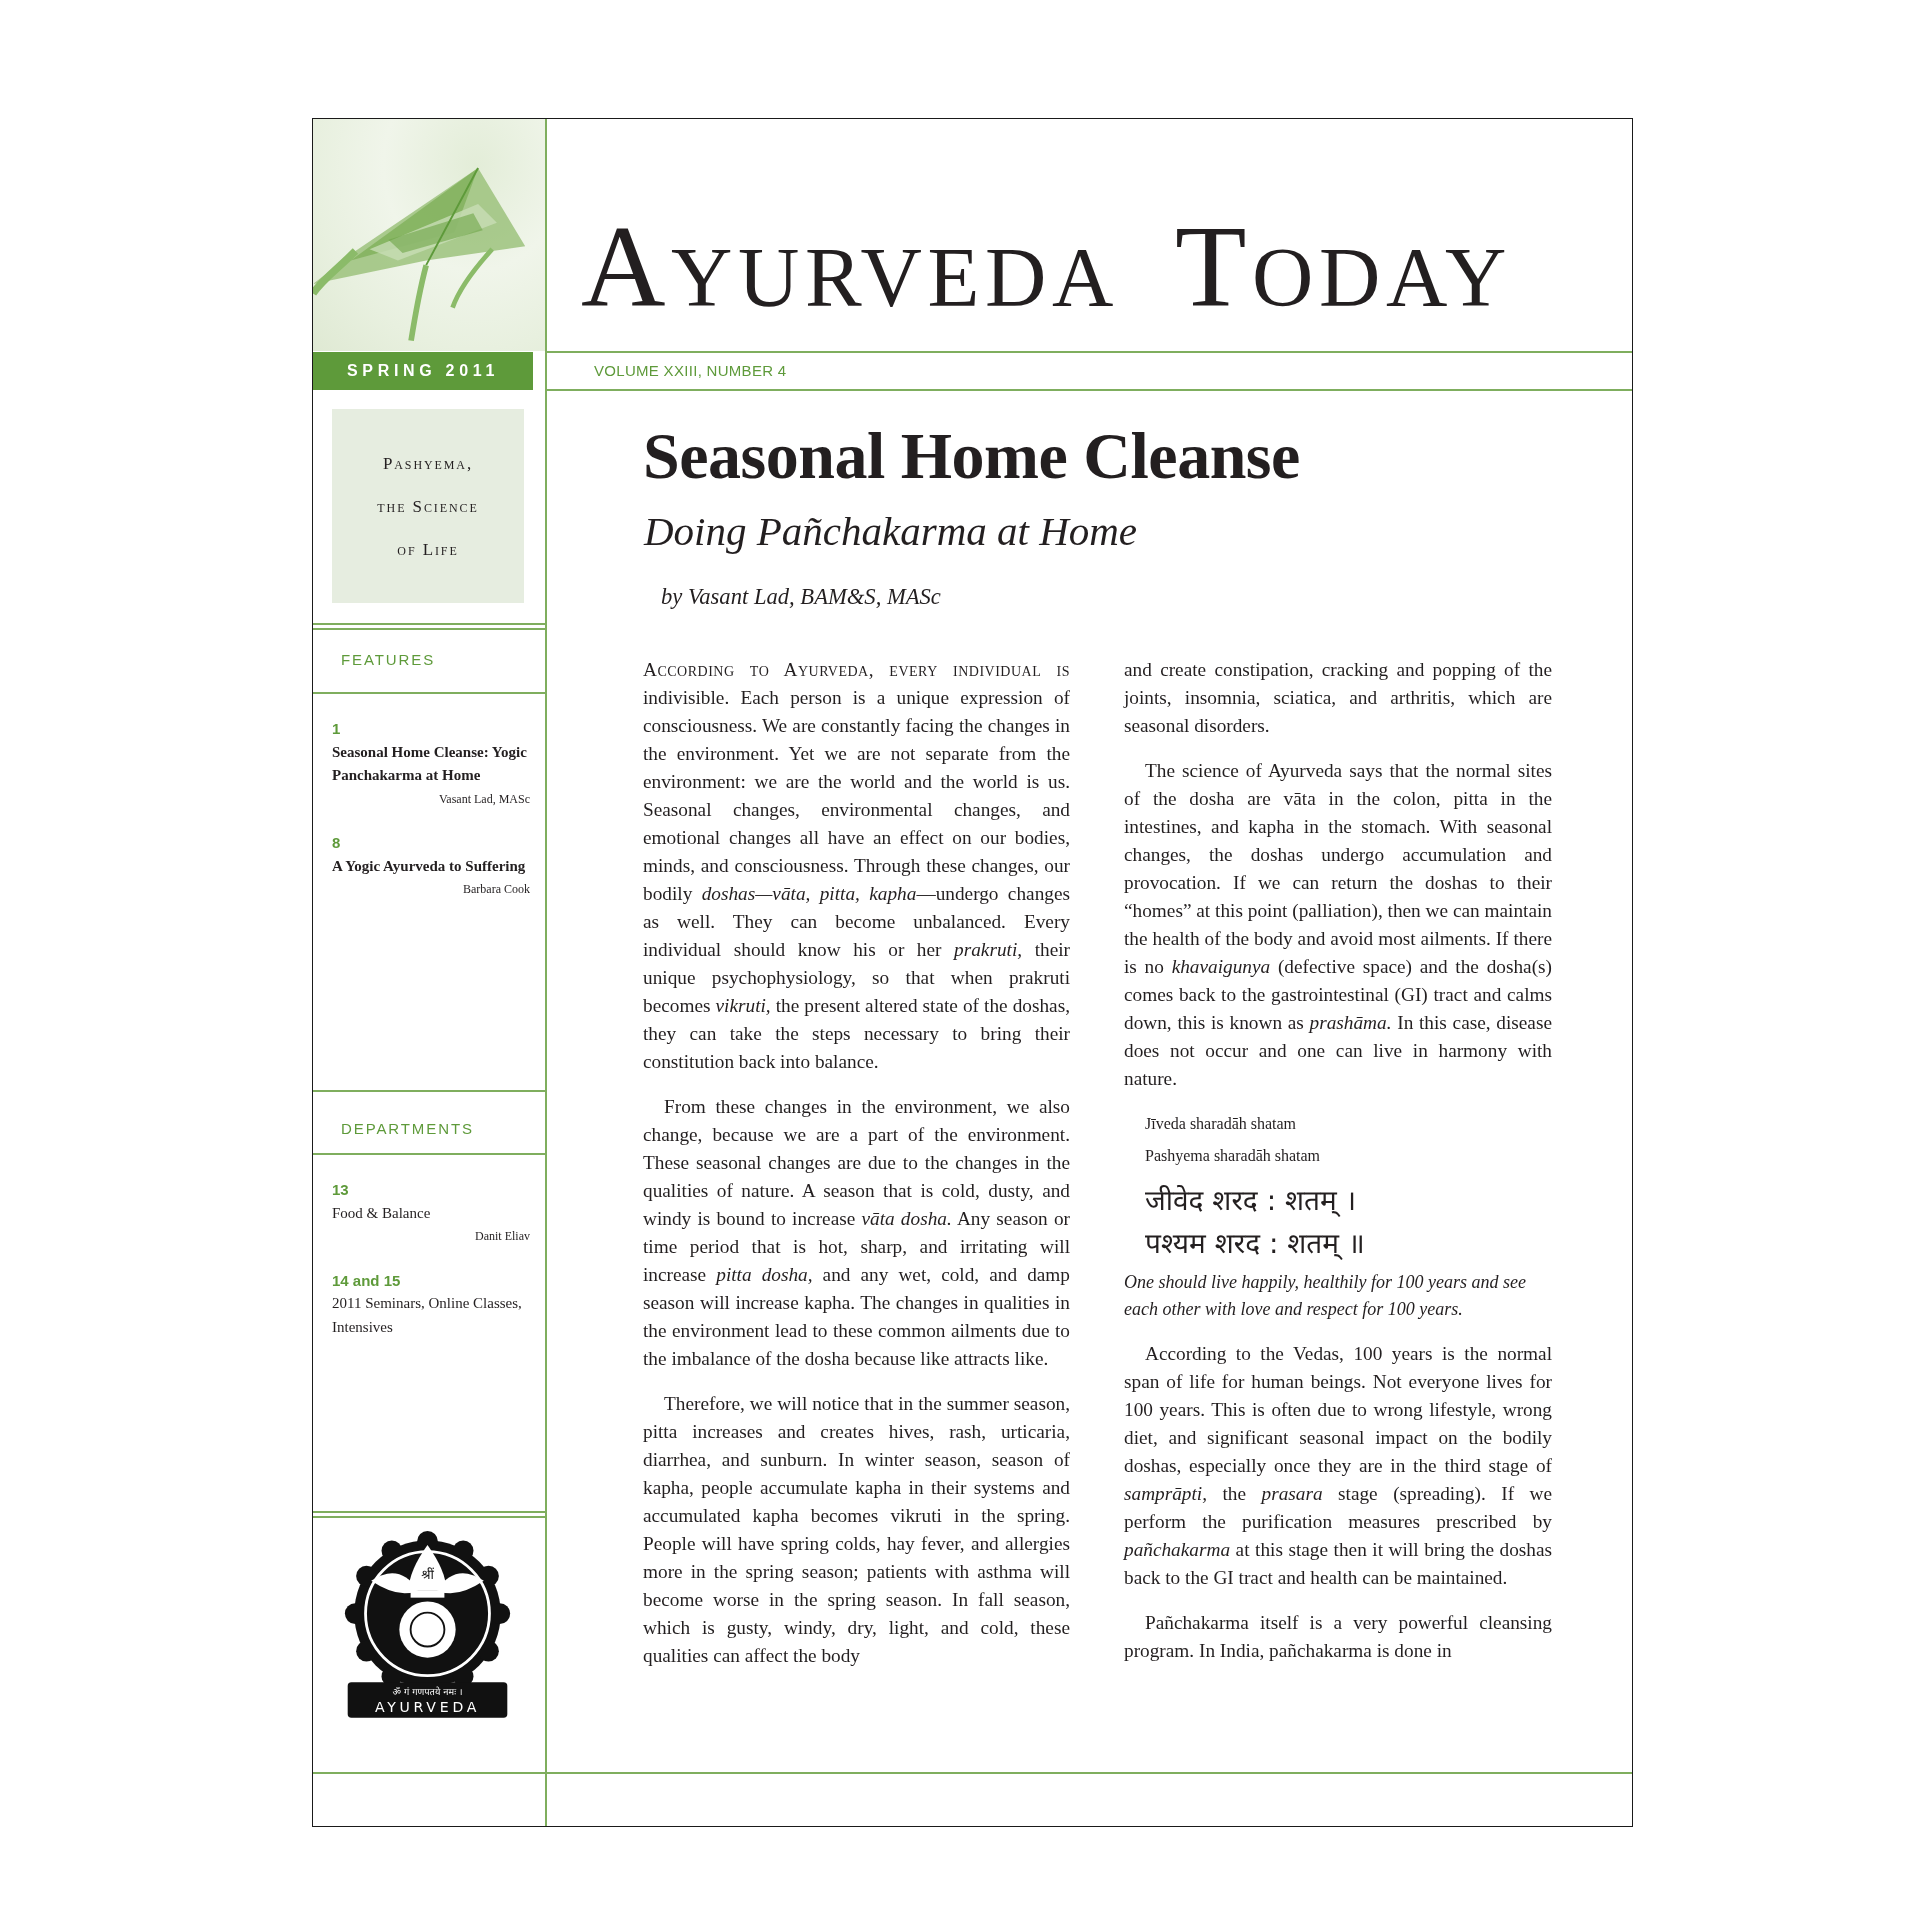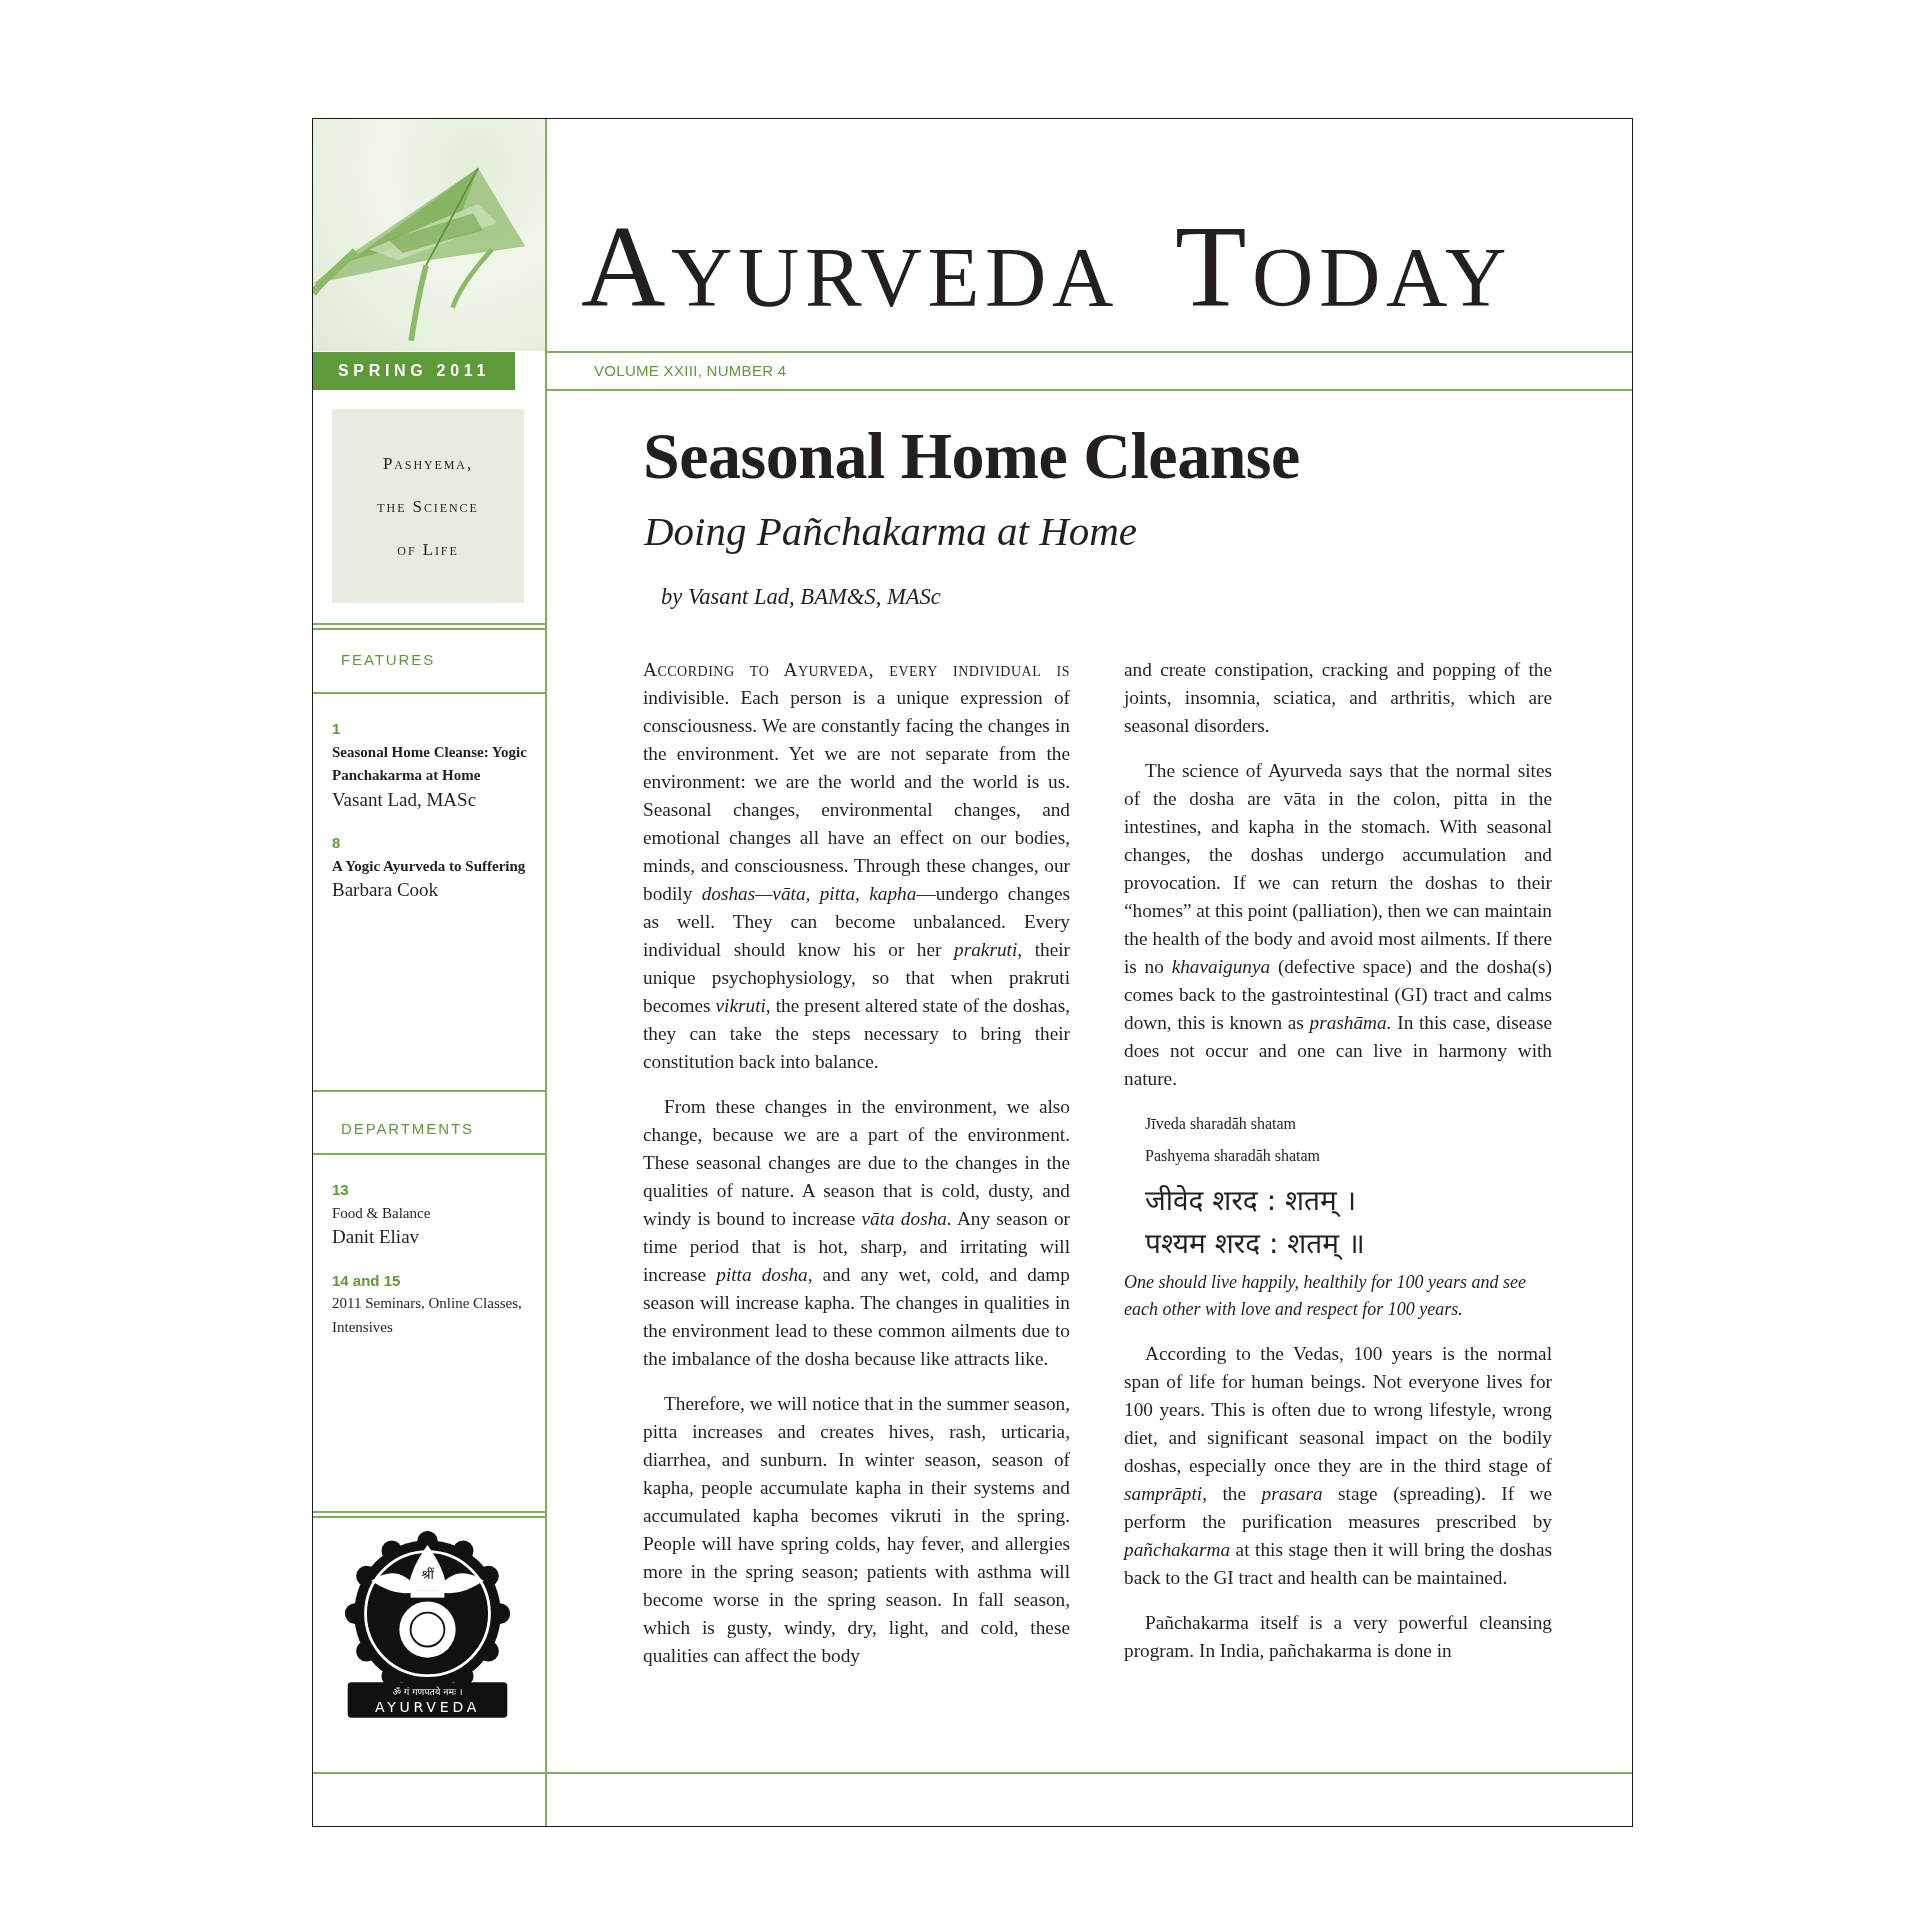--- a/index.html
+++ b/index.html
@@ -9,41 +9,41 @@
 
   
   .vrule { position: absolute; top: 0; bottom: 0; left: 232px; width: 1.9px; background: #7fae5e; }
   .hr { position: absolute; height: 1.9px; background: #7fae5e; }
 
   
   .kite { position: absolute; left: 0; top: 0; width: 232px; height: 232px; overflow: hidden;
           background: radial-gradient(ellipse at 70% 20%, #e3edd8 0%, #f0f5ea 40%, #e8f0df 70%, #dfe9d3 100%); }
 
   
-  .season-band { position: absolute; left: 0; top: 233px; width: 202px; height: 38px; background: #5e9a3a; color: #ffffff;
+  .season-band { position: absolute; left: 0; top: 233px; width: 220px; height: 38px; background: #5e9a3a; color: #ffffff;
                  font-family: "Liberation Sans", "DejaVu Sans", sans-serif; font-weight: bold; font-size: 16px; letter-spacing: 4.7px;
                  display: flex; align-items: center; justify-content: center; }
 
   .masthead { position: absolute; left: 268px; top: 89px; font-size: 117px; letter-spacing: 5.6px; color: #231f20; white-space: nowrap; line-height: 1; }
   .masthead .cap { font-size: 117px; }
   .masthead .sc { font-size: 85px; }
 
   .volume { position: absolute; left: 281px; top: 243px; font-family: "Liberation Sans", "DejaVu Sans", sans-serif; font-size: 15px; color: #5e9a3a; letter-spacing: 0.3px; }
 
   
   .motto { position: absolute; left: 19px; top: 290px; width: 192px; height: 194px; background: #e6ede0; display: flex; flex-direction: column; justify-content: center; align-items: center; }
   .motto div { font-size: 17px; letter-spacing: 1.9px; line-height: 43px; font-variant: small-caps; color: #231f20; }
 
   .sec-label { position: absolute; left: 28px; font-family: "Liberation Sans", "DejaVu Sans", sans-serif; font-size: 15px; letter-spacing: 1.9px; color: #5e9a3a; }
 
   .toc { position: absolute; left: 19px; width: 198px; }
   .toc-item { margin-bottom: 21px; }
   .toc-num { font-family: "Liberation Sans", "DejaVu Sans", sans-serif; font-weight: bold; font-size: 15px; color: #5e9a3a; line-height: 22.6px; }
   .toc-title { font-size: 15px; font-weight: bold; line-height: 23.5px; color: #231f20; }
-  .toc-author { font-size: 19px; line-height: 23.5px; color: #231f20; }
+  .toc-author { font-size: 12px; line-height: 23.5px; color: #231f20; text-align: right; }
 
   
   .logo { position: absolute; left: 30px; top: 1405px; width: 169px; height: 198px; }
 
   
   .headline { position: absolute; left: 330px; top: 299px; font-size: 66px; font-weight: bold; color: #231f20; white-space: nowrap; letter-spacing: -0.5px; }
   .subhead { position: absolute; left: 331px; top: 388px; font-size: 41px; font-style: italic; color: #231f20; white-space: nowrap; }
   .byline { position: absolute; left: 348px; top: 465px; font-size: 22.6px; font-style: italic; color: #231f20; }
 
   .col { position: absolute; top: 537px; width: 427px; font-size: 19.3px; line-height: 28px; color: #231f20; text-align: justify; hyphens: auto; }

